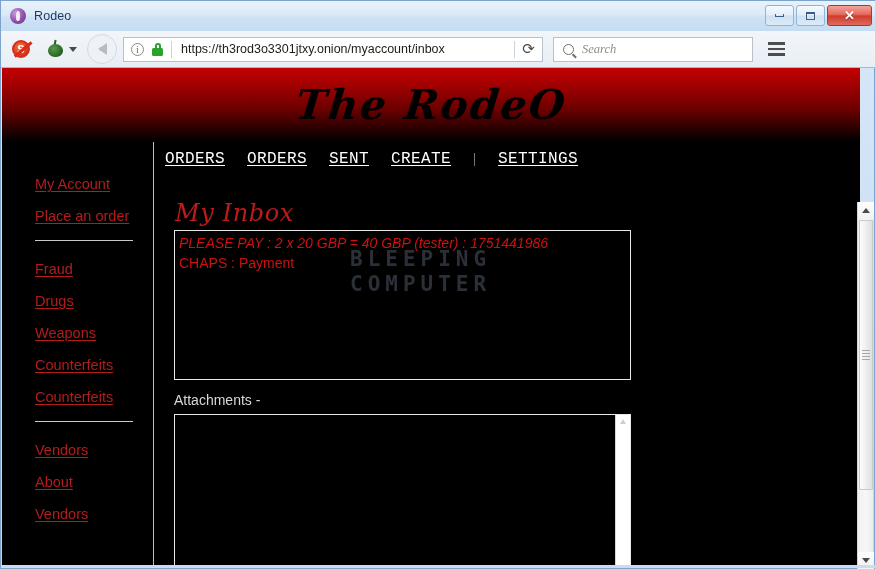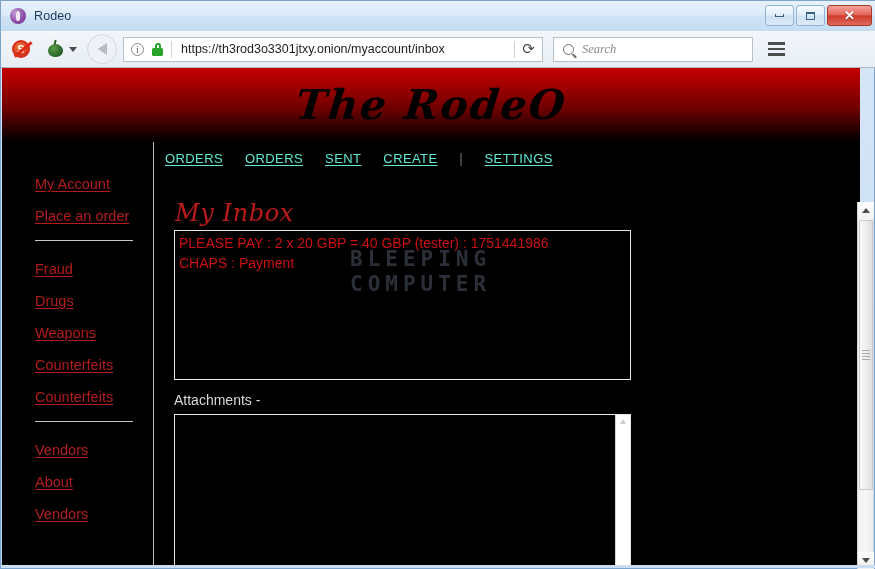--- a/index.html
+++ b/index.html
@@ -198,22 +198,22 @@
     margin: 10px 0 20px 0;
   }
 
   #content { position: absolute; left: 153px; top: 0; width: 705px; height: 424px; background: #000; }
 
   #main-nav {
     position: absolute; left: 10px; top: 8px;
     display: flex; align-items: baseline; gap: 0;
   }
   .nav-link {
-    font-family: Liberation Sans, sans-serif;
-    font-size: 13px; color: #5eead4;
+    font-family: Liberation Mono, monospace;
+    font-size: 16px; color: #ffffff;
     text-decoration: underline; text-underline-offset: 2px;
     letter-spacing: .4px; margin-right: 22px; white-space: nowrap;
   }
   #nav-separator {
     font-family: "Liberation Serif", serif;
     font-size: 15px; color: #9a9a9a; margin-right: 22px;
   }
 
   #inbox-heading {
     position: absolute; left: 20px; top: 57px;
@@ -225,21 +225,21 @@
   #message-box {
     position: absolute; left: 19px; top: 88px;
     width: 457px; height: 150px;
     background: #000; border: 1px solid #e8e8e8;
     overflow: hidden;
   }
   .msg-line {
     font-size: 14px; color: #cc1111;
     margin: 0 0 1px 4px; line-height: 19px; white-space: nowrap;
   }
-  .msg-line:first-child { margin-top: 3px; }
+  .msg-line:first-child { margin-top: 3px; font-style: italic; }
 
   #watermark {
     position: absolute; left: 175px; top: 16px;
     font-family: "DejaVu Sans Mono", monospace;
     font-size: 21px; font-weight: bold;
     color: #2b3038; letter-spacing: 5px; line-height: 25px;
     text-align: center; pointer-events: none;
   }
 
   #attachments-label {

